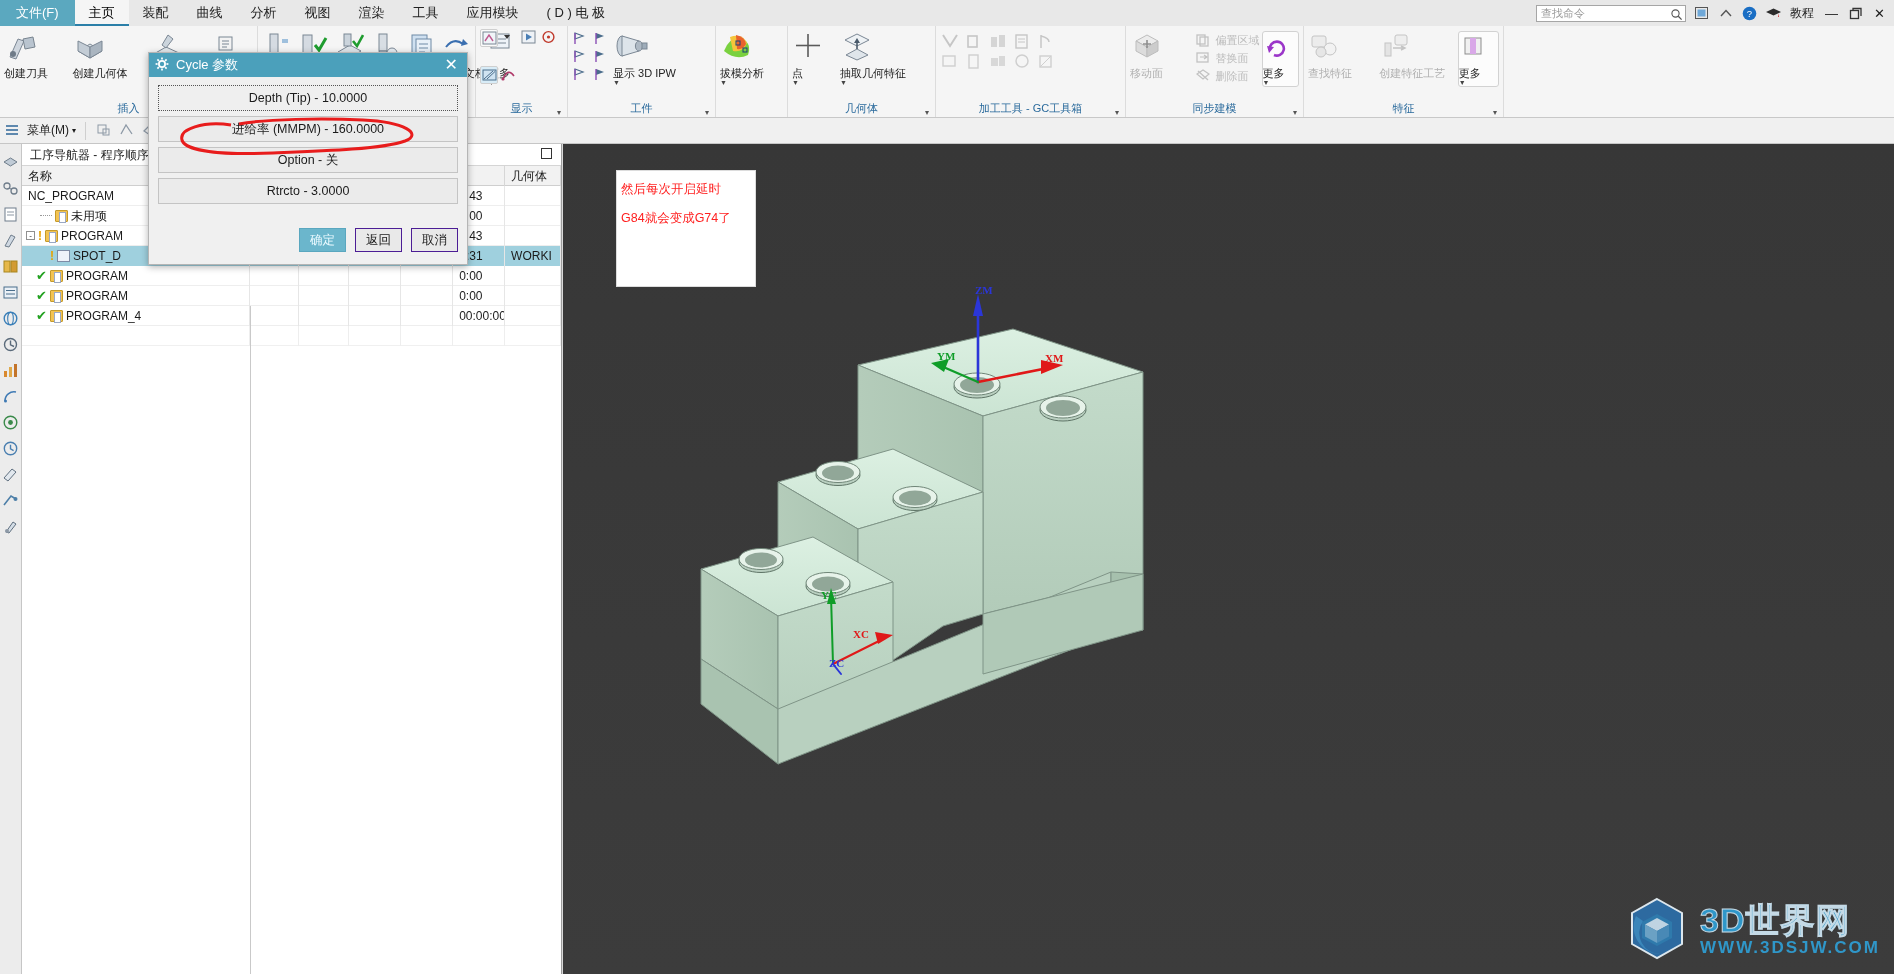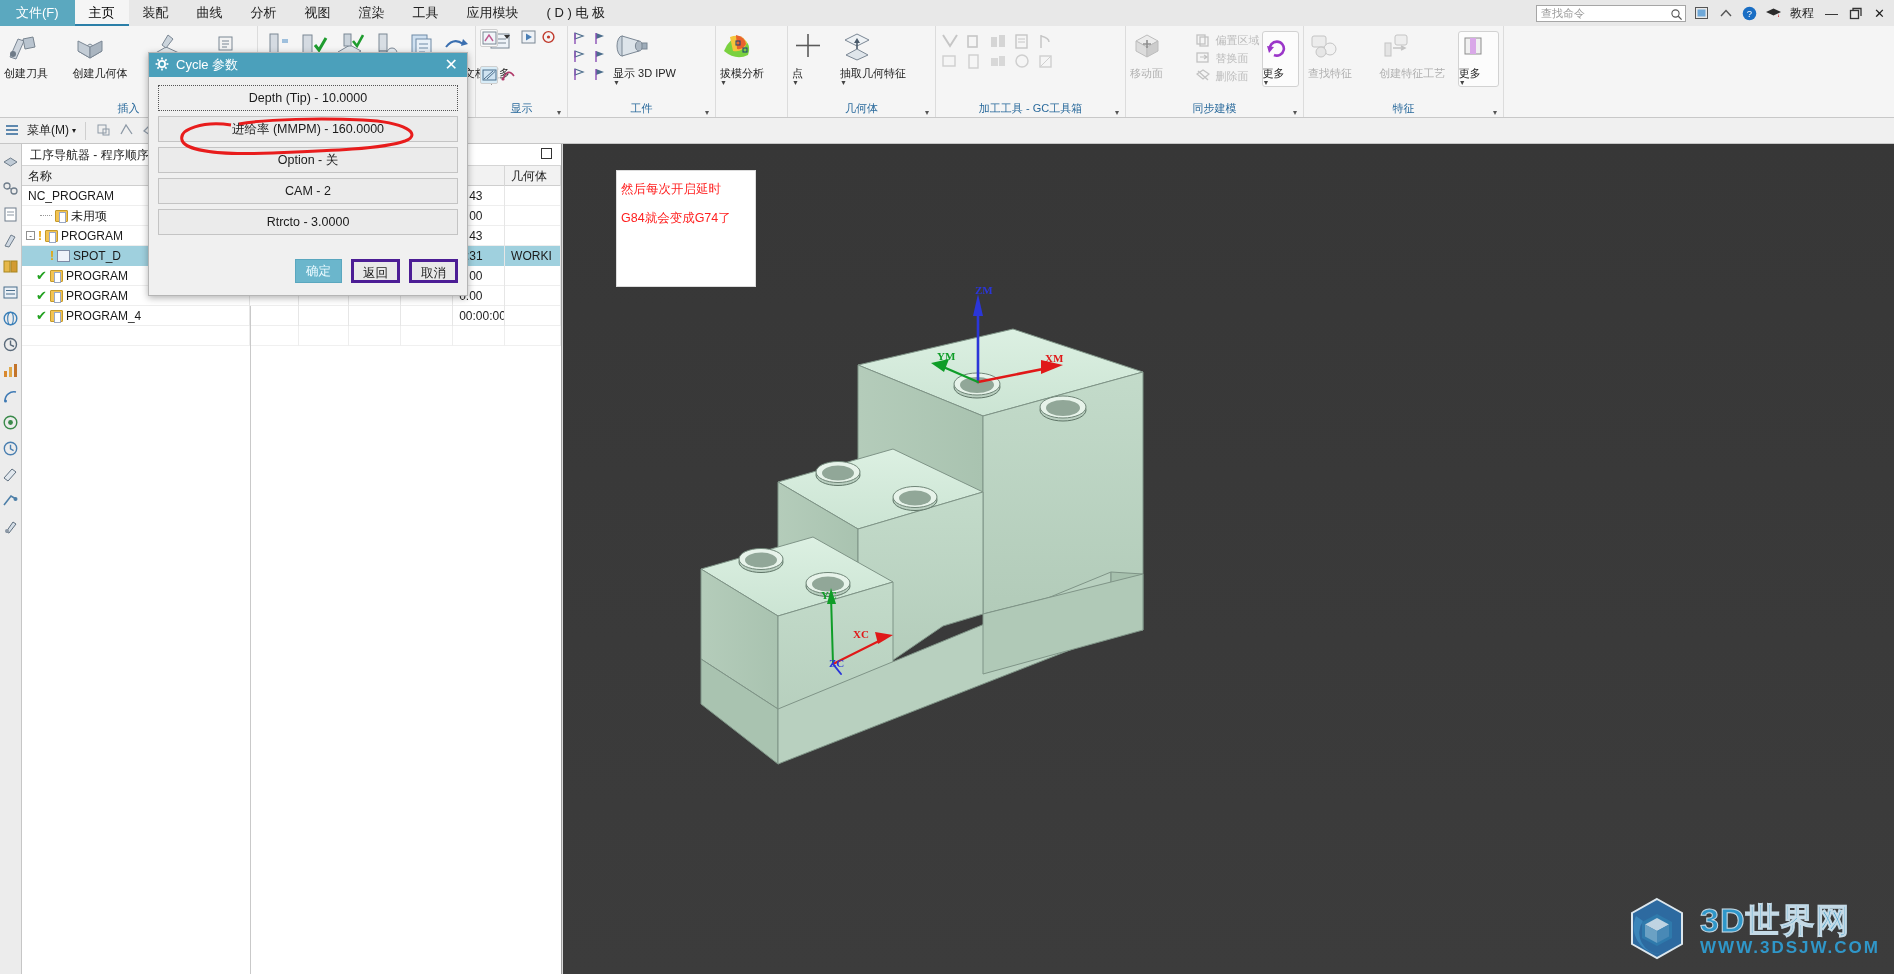--- a/index.html
+++ b/index.html
@@ -149,21 +149,21 @@
   .dlg-body { padding:8px 9px 9px; }
   .pbtn {
     display:block; width:100%; height:26px; line-height:24px; text-align:center;
     background:#ebebeb; border:1px solid #c4c4c4; font-size:12.5px; color:#1b1b1b;
     margin-bottom:5px; cursor:default;
   }
   .pbtn.focus { border:1px dotted #555; background:#efefef;}
   .dlg-foot { display:flex; justify-content:flex-end; gap:9px; padding:10px 9px 12px; }
   .dbtn {
     min-width:47px; height:24px; line-height:22px; text-align:center; font-size:12.5px;
-    background:#e9e9e9; border:3px solid #4c1d95; padding:0 9px; cursor:default;
+    background:#e9e9e9; border:1px solid #4c1d95; padding:0 9px; cursor:default;
   }
   .dbtn.primary { background:#6bb6cc; color:#eafaff; border:1px solid #5aa7bf;}
   .circle-hl { position:absolute; left:28px; top:64px; width:178px; height:32px; pointer-events:none; }
 </style>
 </head>
 <body>
 
 <div id="app">
 
   <div class="tabstrip">
@@ -1011,21 +1011,20 @@
         </svg>
       </span>
       <span>Cycle 参数</span>
       <span class="x">✕</span>
     </div>
 
     <div class="dlg-body">
       <div class="pbtn focus">Depth (Tip) - 10.0000</div>
       <div class="pbtn">进给率 (MMPM) - 160.0000</div>
       <div class="pbtn">Option - 关</div>
-      <div class="pbtn">CAM - 2</div>
       <div class="pbtn">Rtrcto - 3.0000</div>
     </div>
 
     <div class="dlg-foot">
       <div class="dbtn primary">确定</div>
       <div class="dbtn">返回</div>
       <div class="dbtn">取消</div>
     </div>
 
     <svg class="circle-hl" width="260" height="46" viewBox="0 0 260 46" style="left:24px;top:62px;width:260px;height:46px">

